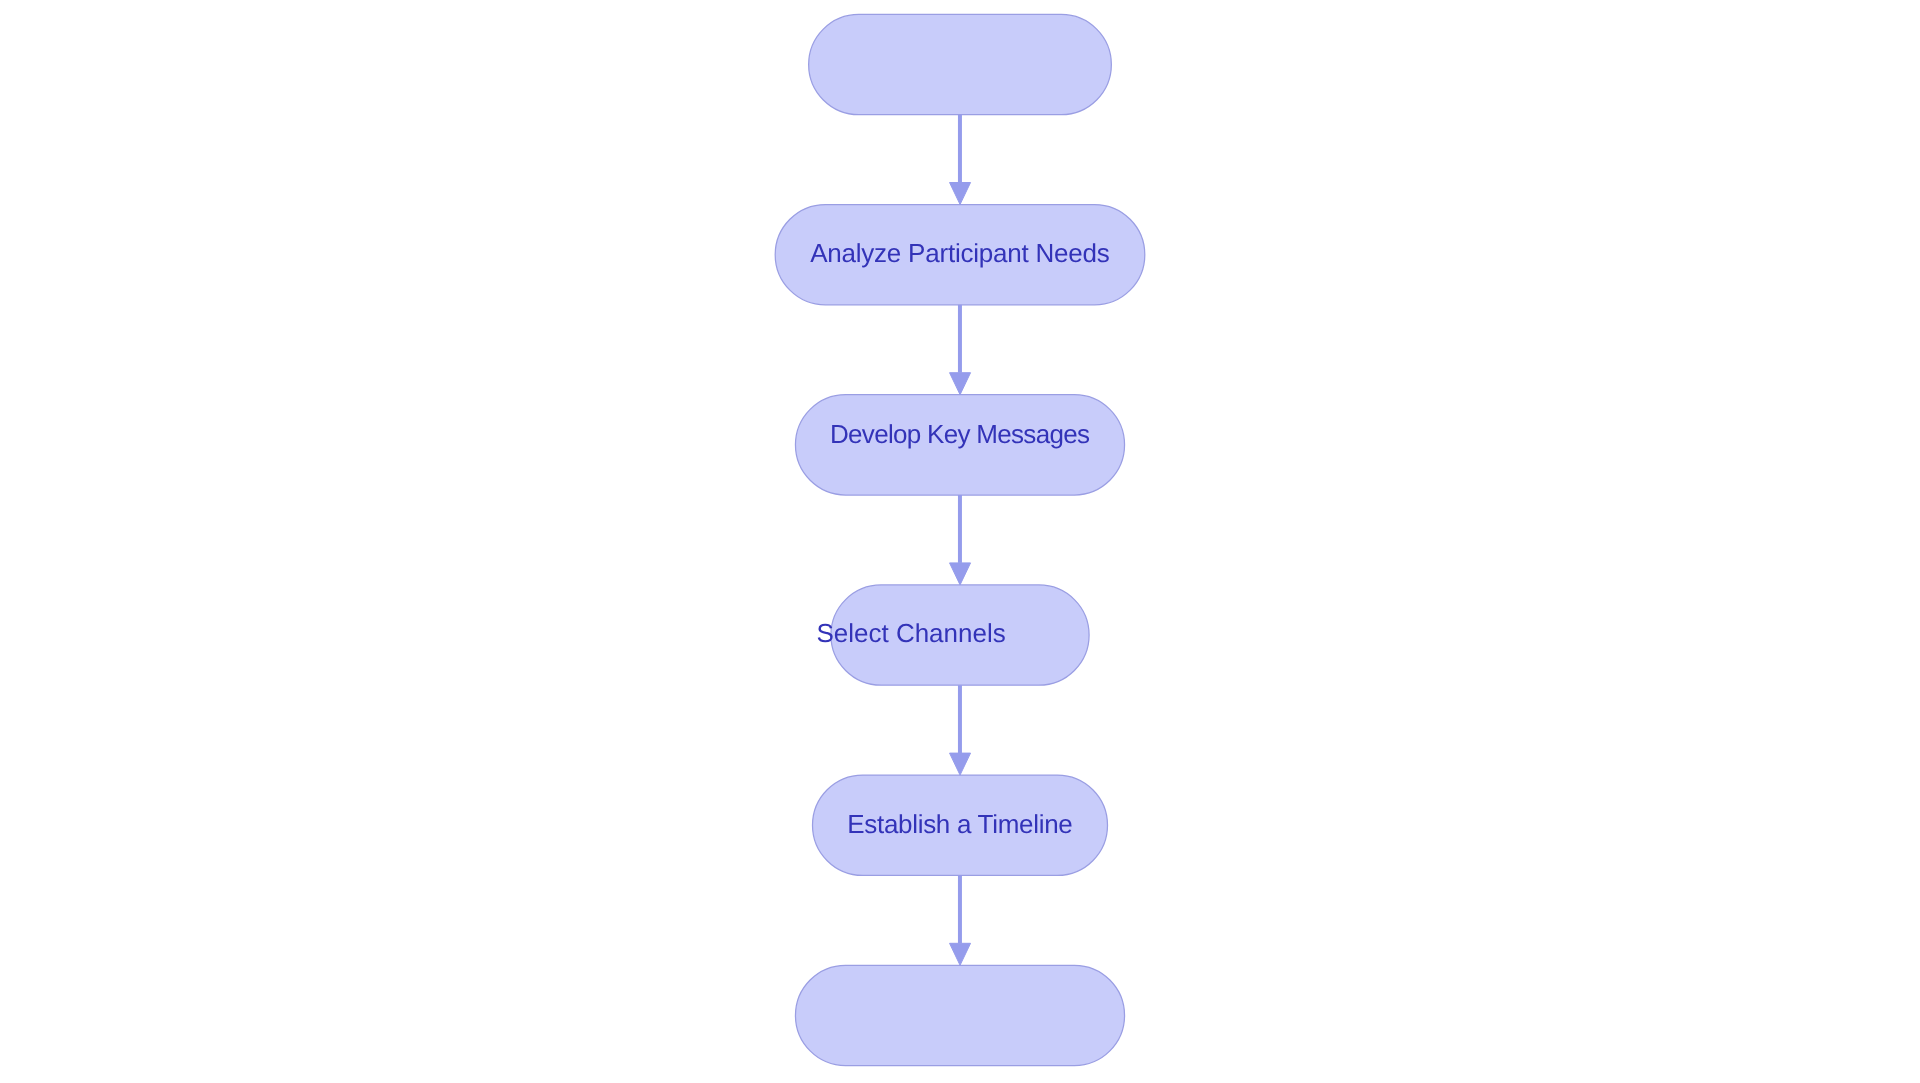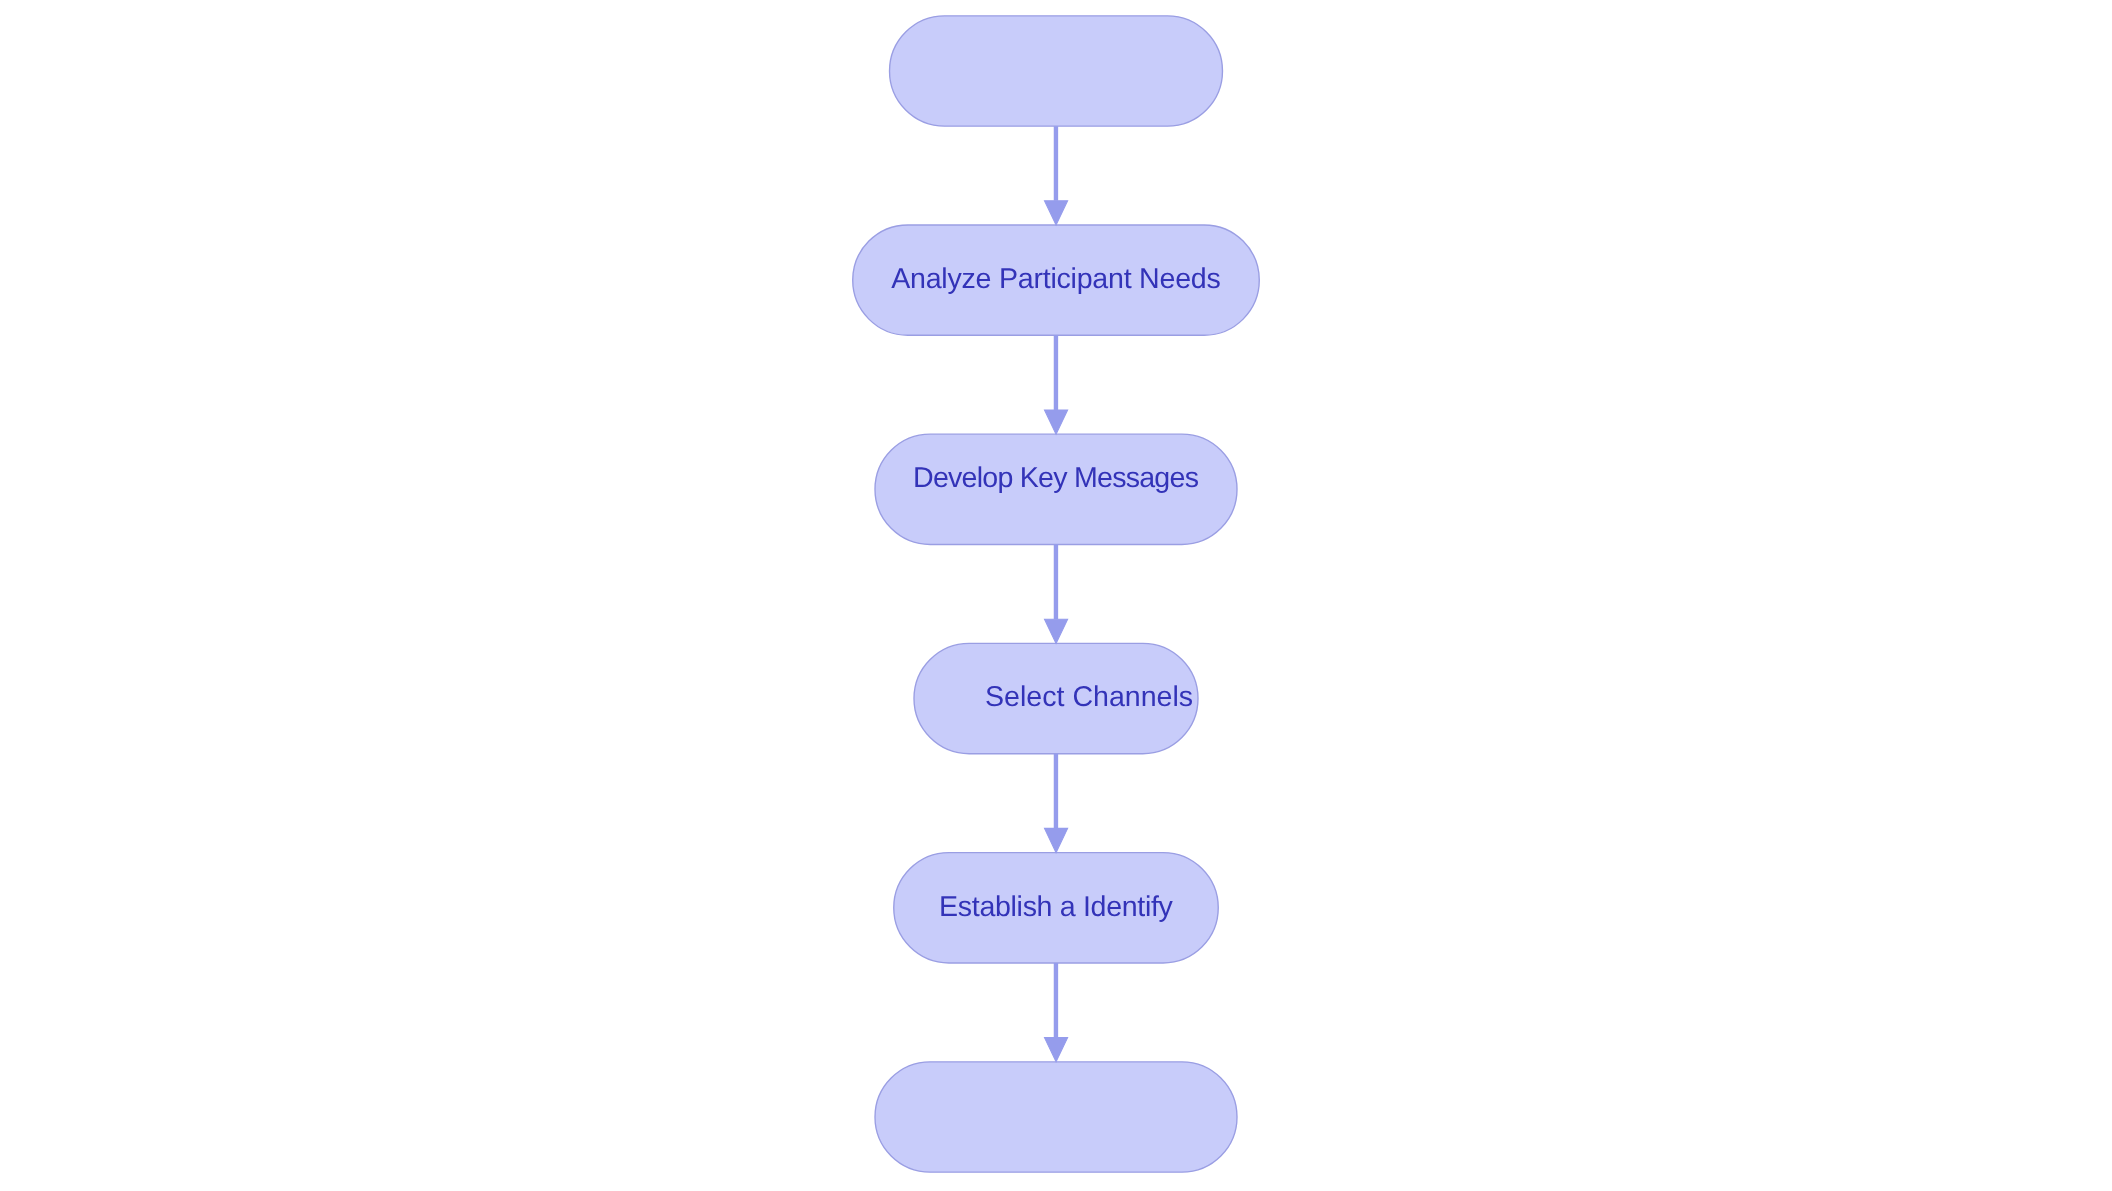--- a/index.html
+++ b/index.html
@@ -58,20 +58,20 @@
       </g>
     </g>
   </svg>
 
   <div class="node n2" style="left:775.2px;top:204.5px;width:369.6px;height:100.3px;text-align:right;">
     <span class="node-label">Analyze Participant Needs</span>
   </div>
   <div class="node n3" style="left:795.45px;top:394.7px;width:329.1px;height:81px;">
     <span class="node-label">Develop Key Messages</span>
   </div>
-  <div class="node n4" style="left:861px;top:584.9px;width:258.2px;height:100.3px;">
+  <div class="node n4" style="left:782px;top:584.9px;width:258.2px;height:100.3px;">
     <span class="node-label">Select Channels</span>
   </div>
   <div class="node n5" style="left:812.5px;top:775.1px;width:295px;height:100.3px;">
-    <span class="node-label">Establish a Identify</span>
+    <span class="node-label">Establish a Timeline</span>
   </div>
 
 </div>
 
 </body></html>

